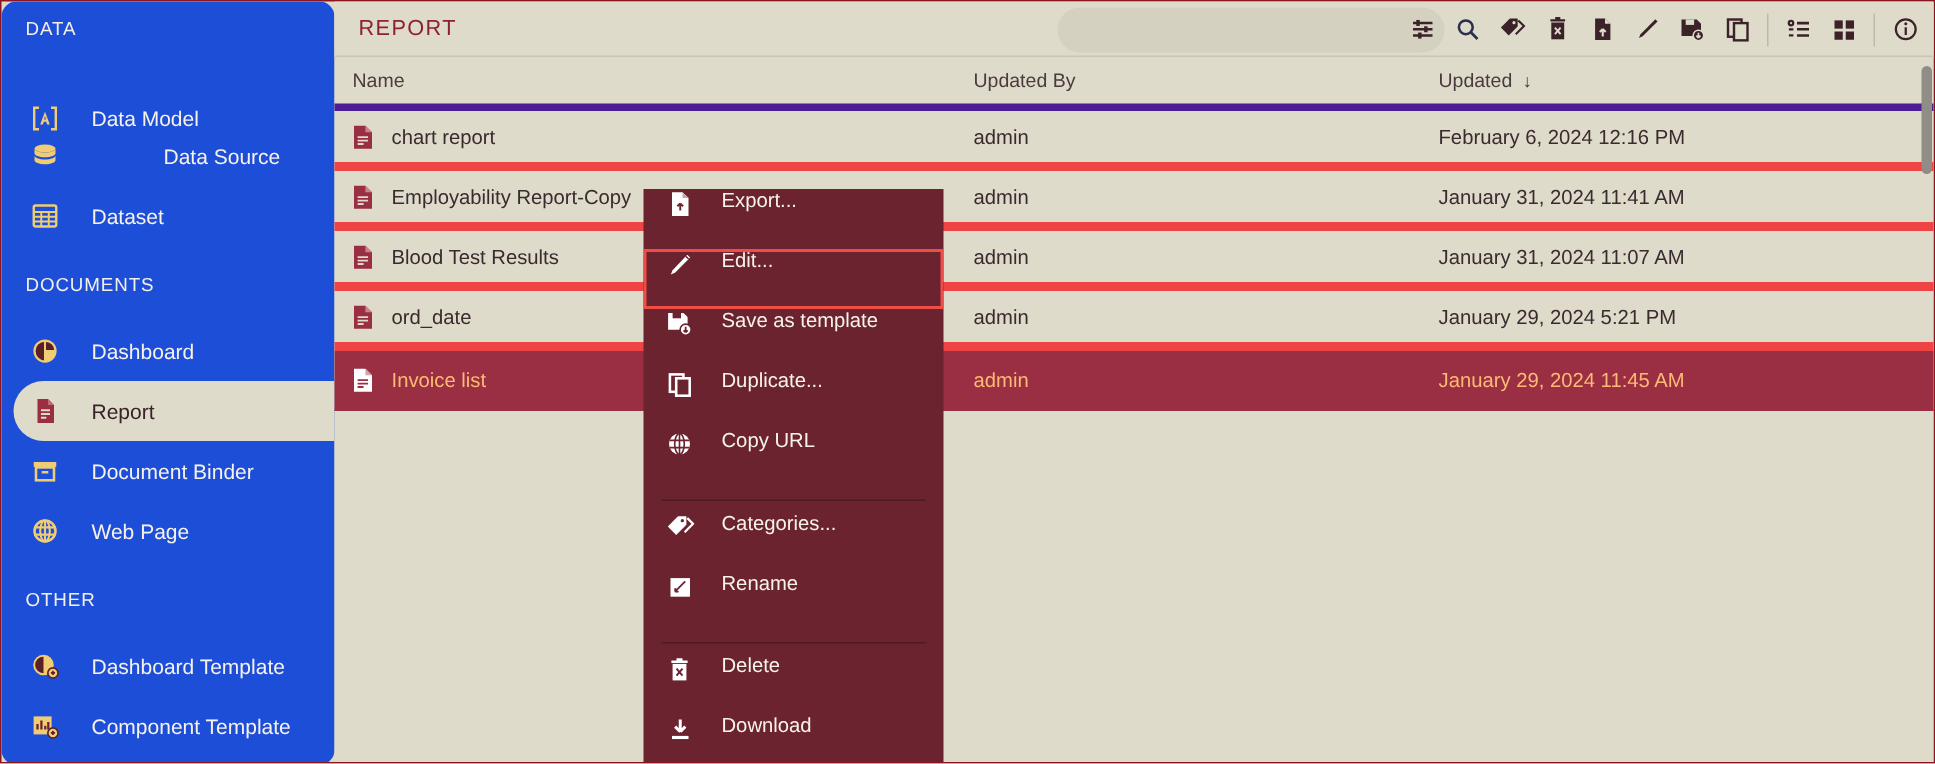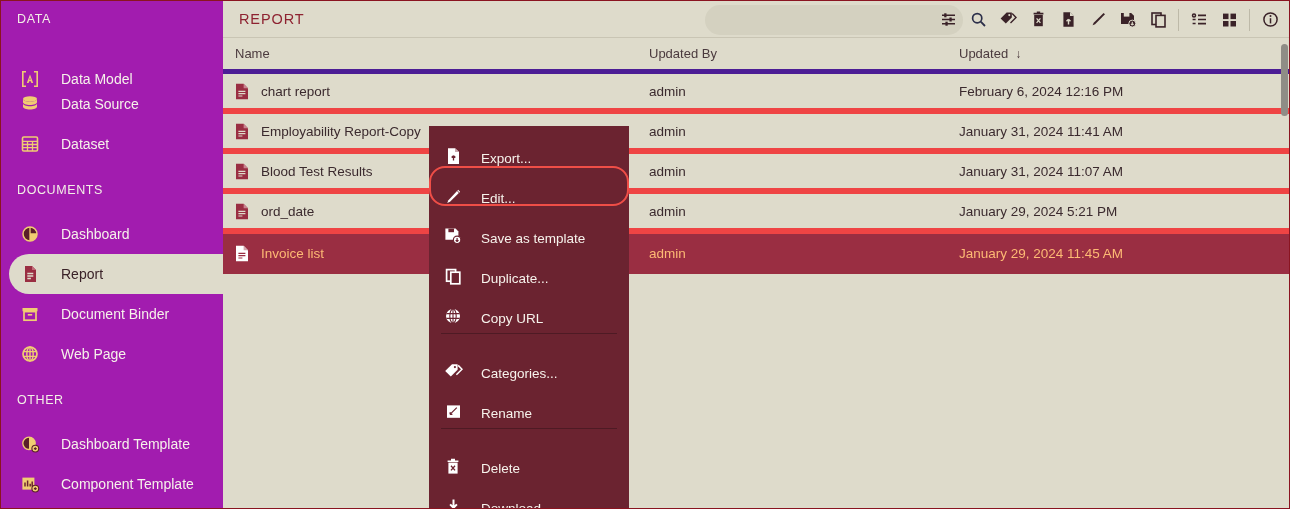--- a/index.html
+++ b/index.html
@@ -14,22 +14,23 @@
     width: 1290px; height: 509px;
     border: 1px solid #8a1420;
     background: #dedbcb;
     overflow: hidden;
   }
 
   
   #sidebar {
     position: absolute; left: 0; top: 0;
     width: 222px; height: 509px;
-    background: #a21caf;
+    background: #1d4ed8;
     overflow: hidden;
+    border-radius: 10px;
   }
   .sb-section {
     color: #f3efe6;
     font-size: 12.5px;
     letter-spacing: .6px;
     padding-left: 16px;
   }
   .sb-item {
     position: relative;
     display: flex; align-items: center;
@@ -138,25 +139,24 @@
     left: 428px; top: 125px;
     width: 200px; height: 384px;
     background: #6b2330;
     color: #f7f3ec;
     font-size: 13.5px;
     overflow: hidden;
     z-index: 40;
   }
   .mi {
     position: relative;
-    display: flex; align-items: flex-end;
+    display: flex; align-items: flex-start;
     height: 40px;
     padding-left: 12px;
     cursor: pointer;
-    border-radius: 16px;
   }
   .mi .mic {
     width: 24px; height: 20px;
     display: flex; align-items: center; justify-content: center;
     margin-right: 16px;
     flex: 0 0 auto;
   }
   .mi.highlight {
     outline: 2px solid #ef4e47;
     outline-offset: -2px;
@@ -180,21 +180,21 @@
       <span class="ic">
         <svg width="20" height="18" viewBox="0 0 20 18">
             <path d="M2 1h4v1.6H3.6v12.8H6V17H2z" fill="#f0cd72"></path>
             <path d="M18 1h-4v1.6h2.4v12.8H14V17h4z" fill="#f0cd72"></path>
             <path d="M10 4.5 13.2 13h-1.8l-.6-1.8H9.2L8.6 13H6.8zm0 2.8-.6 2.4h1.2z" fill="#f0cd72"></path>
           </svg>
       </span>
       <span>Data Model</span>
     </div>
 
-    <div class="sb-item" style="position:absolute;top:83px;width:222px;">
+    <div class="sb-item" style="position:absolute;top:83px;width:222px;gap:48px;">
       <span class="ic">
         <svg width="20" height="18" viewBox="0 0 20 18">
             <ellipse cx="10" cy="4" rx="7" ry="2.7" fill="#f0cd72"></ellipse>
             <path d="M3 4v3.2c0 1.5 3.1 2.7 7 2.7s7-1.2 7-2.7V4c0 1.5-3.1 2.7-7 2.7S3 5.5 3 4z" fill="#f0cd72"></path>
             <path d="M3 8.6v3.2c0 1.5 3.1 2.7 7 2.7s7-1.2 7-2.7V8.6c0 1.5-3.1 2.7-7 2.7s-7-1.2-7-2.7z" fill="#f0cd72"></path>
           </svg>
       </span>
       <span>Data Source</span>
     </div>
 

